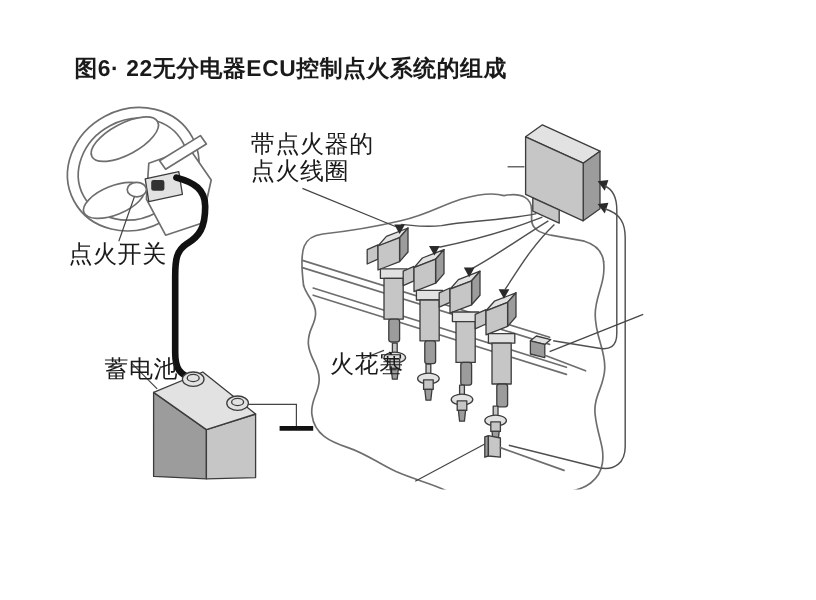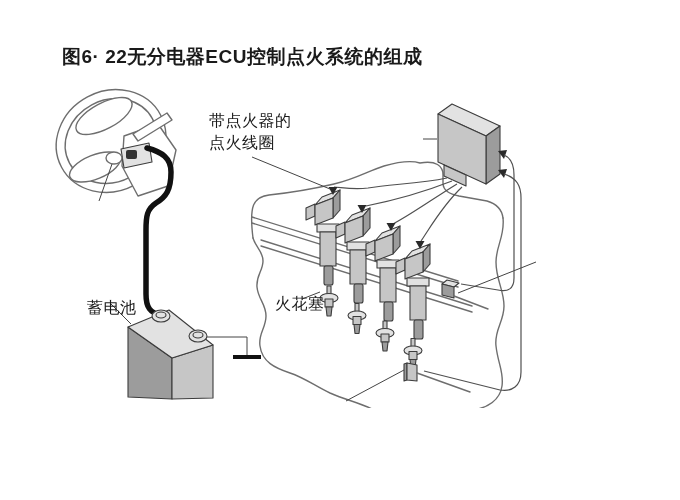--- a/index.html
+++ b/index.html
@@ -5,21 +5,21 @@
   html,body{margin:0;padding:0;}
   body{font-family:"Liberation Sans","DejaVu Sans",sans-serif;background:#fff;}
   #stage{position:relative;width:680px;height:408px;background:var(--background,#fff);overflow:hidden;}
   #diagram-svg{position:absolute;left:0;top:0;}
   .figure-title{
     position:absolute;left:62px;top:44px;
     font-size:19px;font-weight:700;color:var(--text,#1a1a1a);
     letter-spacing:0.5px;white-space:pre;
   }
   .lbl{
-    position:absolute;font-size:16px;color:var(--text,#1a1a1a);
+    position:absolute;font-size:20px;color:var(--text,#1a1a1a);
     line-height:22px;white-space:pre-line;letter-spacing:0.5px;
   }
   .lbl-ignition-switch{left:57px;top:201px;}
   .lbl-coil{left:209px;top:110px;}
   .lbl-ecu{left:341px;top:129px;}
   .lbl-camshaft{left:527px;top:215px;line-height:24px;}
   .lbl-battery{left:87px;top:297px;}
   .lbl-sparkplug{left:275px;top:293px;}
   .lbl-crankshaft{left:229px;top:401px;font-weight:700;}
   
@@ -200,20 +200,21 @@
     <g>
       <polygon class="comp-dark" points="404,364 407,363 407,380 404,381" fill="#a8a8a8"></polygon>
       <polygon class="comp" points="407,363 417,365 417,381 407,380" fill="#c0c0c0"></polygon>
       <path class="eline" d="M 417,373 L 470,392" stroke-width="1.1"></path>
       <path class="pointer" d="M 346,401 L 404,370"></path>
     </g>
   </svg>
 
   <div class="figure-title">图6· 22无分电器ECU控制点火系统的组成</div>
 
+  <div class="lbl lbl-ignition-switch">点火开关</div>
 
   <div class="lbl lbl-coil">带点火器的
 点火线圈</div>
 
 
 
   <div class="lbl lbl-battery">蓄电池</div>
 
   <div class="lbl lbl-sparkplug">火花塞</div>
 

